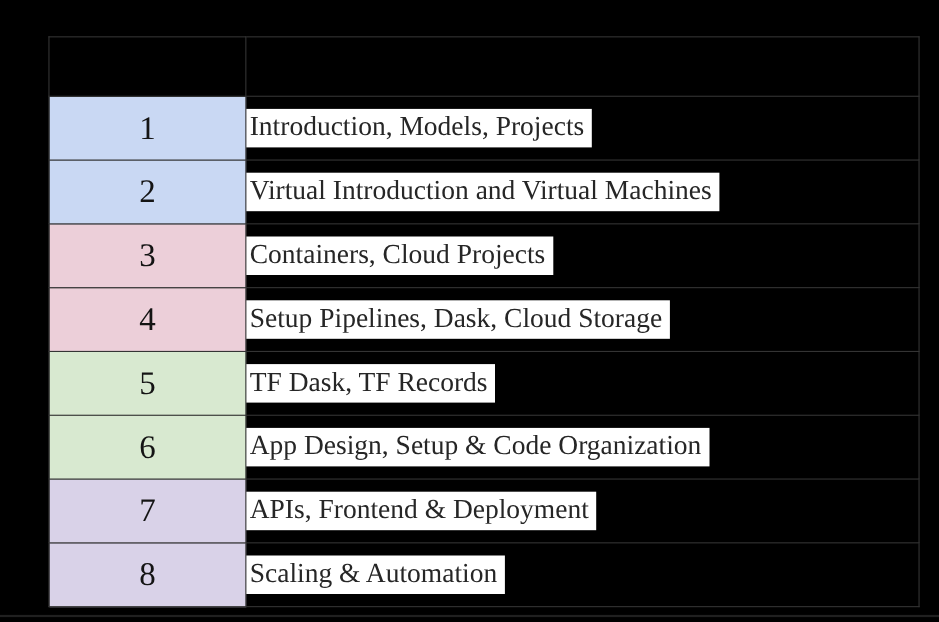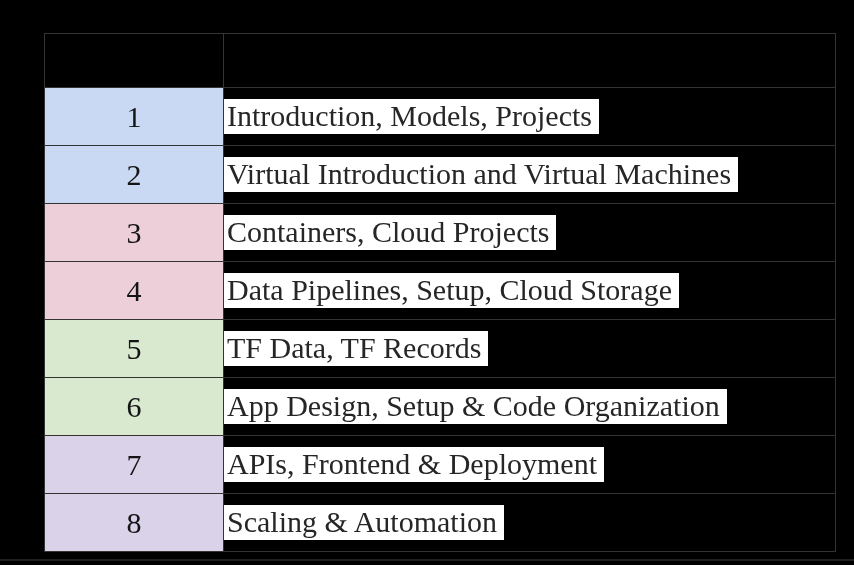--- a/index.html
+++ b/index.html
@@ -46,21 +46,21 @@
   }
   td.topic-cell {
     vertical-align: middle;
     padding-left: 6px;
     background: #000000;
   }
   .topic-hl {
     display: inline-block;
     background: #ffffff;
     color: #262626;
-    font-size: 30px;
+    font-size: 25px;
     line-height: 28px;
     padding: 3px 7px 4px 3px;
     white-space: nowrap;
   }
   .bottom-edge-line {
     position: absolute;
     left: 0;
     top: 559px;
     width: 854px;
     height: 2px;
@@ -108,30 +108,30 @@
       <td class="topic-cell">
         <span class="topic-hl">Containers, Cloud Projects</span>
       </td>
     </tr>
 
     <tr class="data-row">
       <td class="num-cell" style="background-color: rgb(236, 207, 217);">
         <span>4</span>
       </td>
       <td class="topic-cell">
-        <span class="topic-hl">Data Pipelines, Setup, Cloud Storage</span>
+        <span class="topic-hl">Setup Pipelines, Dask, Cloud Storage</span>
       </td>
     </tr>
 
     <tr class="data-row">
       <td class="num-cell" style="background-color: rgb(216, 233, 208);">
         <span>5</span>
       </td>
       <td class="topic-cell">
-        <span class="topic-hl">TF Data, TF Records</span>
+        <span class="topic-hl">TF Dask, TF Records</span>
       </td>
     </tr>
 
     <tr class="data-row">
       <td class="num-cell" style="background-color: rgb(216, 233, 208);">
         <span>6</span>
       </td>
       <td class="topic-cell">
         <span class="topic-hl">App Design, Setup &amp; Code Organization</span>
       </td>

